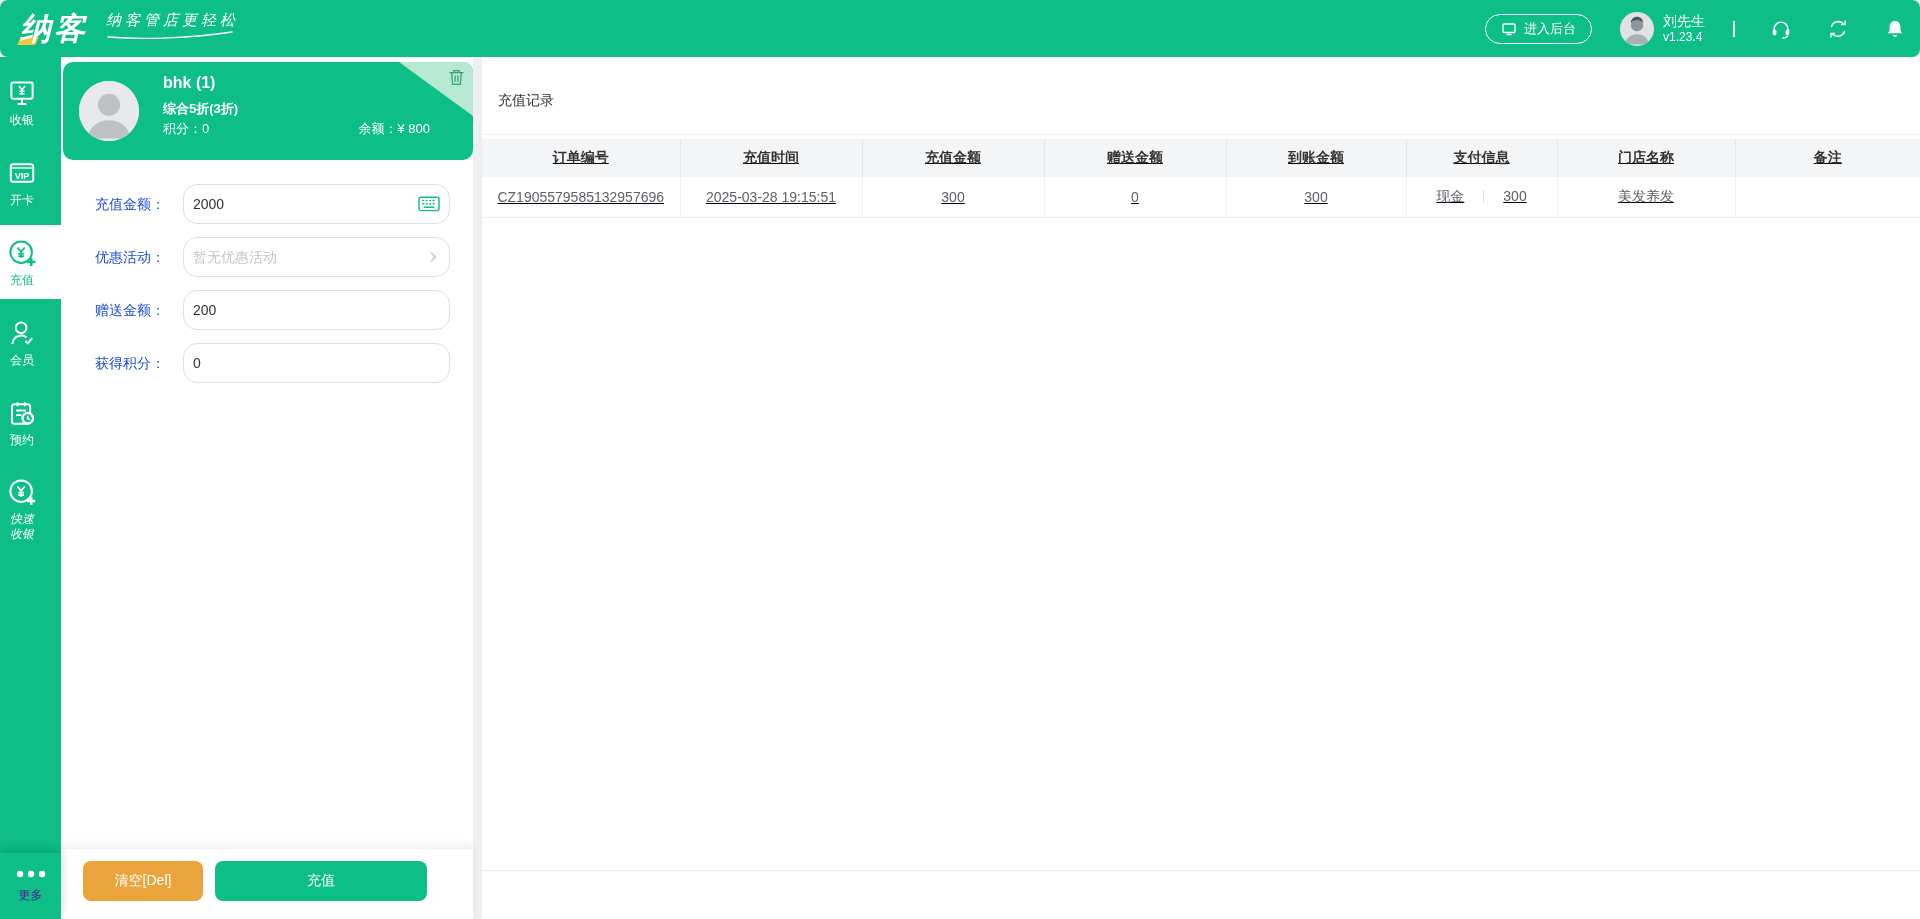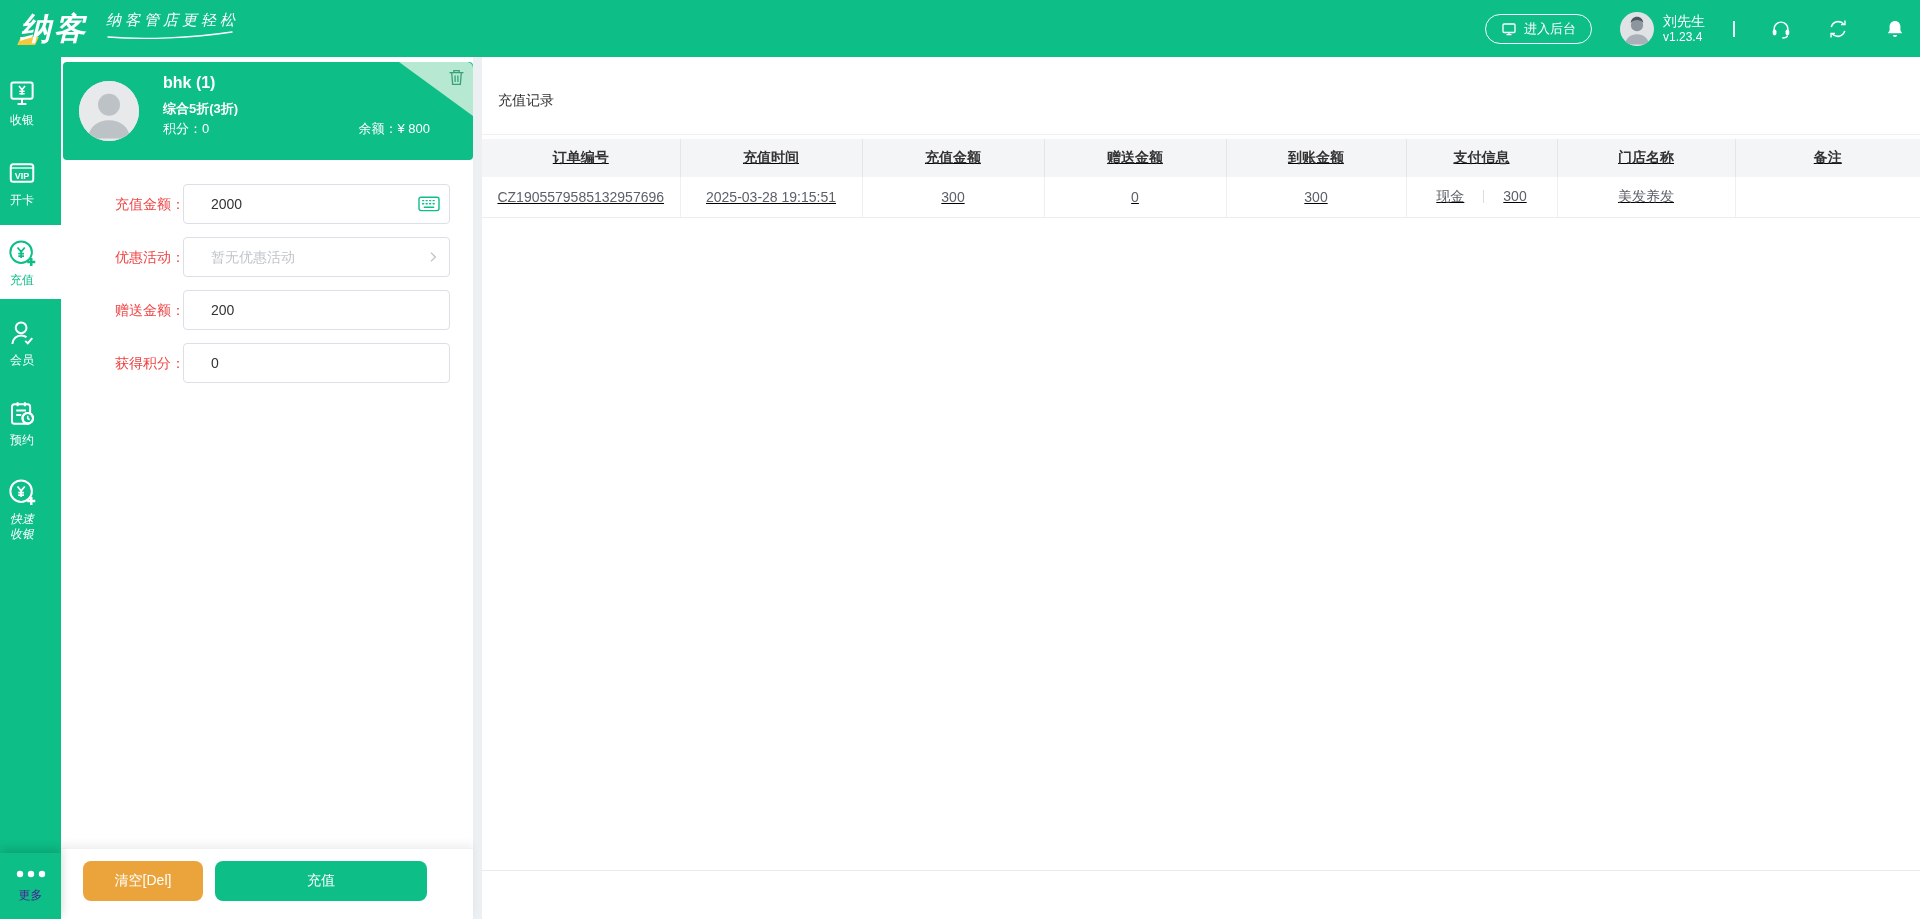--- a/index.html
+++ b/index.html
@@ -5,21 +5,21 @@
   * { box-sizing: border-box; }
   html,body { margin:0; padding:0; }
   body {
     width:1920px; height:919px; position:relative; overflow:hidden;
     background:#edf0f2;
     font-family:"Liberation Sans","DejaVu Sans",sans-serif;
     -webkit-font-smoothing:antialiased;
   }
   
   .topbar { position:absolute; top:0; left:0; width:1920px; height:57px;
-    background:#0dbe87; color:#fff; display:flex; align-items:center; z-index:30; }
+    background:#0dbe87; color:#fff; display:flex; align-items:center; z-index:30;border-radius:8px; }
   .logo-wrap { margin-left:16px; display:flex; align-items:flex-start; }
   .logo { position:relative; font-size:31px; font-weight:bold; font-style:italic;
     letter-spacing:3px; line-height:52px; padding:0 4px; }
   .logo-accent { position:absolute; left:3px; bottom:10px; width:18px; height:8px;
     background:#f6c83c; transform:skewX(-25deg); }
   .logo span { position:relative; }
   .tagline-wrap { margin:8px 0 0 14px; display:flex; flex-direction:column; }
   .tagline { font-size:15px; font-style:italic; letter-spacing:4px; }
   .tagline-swoosh { margin-top:1px; }
   .topbar-right { margin-left:auto; display:flex; align-items:center; margin-right:14px; }
@@ -49,38 +49,38 @@
   .side-more { position:absolute; bottom:0; left:0; width:61px; height:66px;
     display:flex; flex-direction:column; align-items:center; justify-content:center;
     color:#4c1d95; font-size:12px; cursor:pointer; background:#0dbe87;
     box-shadow:0 -4px 9px rgba(0,70,45,.22); }
   .side-more svg { width:34px; height:12px; margin-bottom:7px; display:block; }
 
   
   .left-panel { position:absolute; top:57px; left:61px; width:412px; height:862px;
     background:#fff; z-index:10; }
   .member-card { position:absolute; top:5px; left:2px; width:410px; height:98px;
-    background:#0dbe87; border-radius:4px; color:#fff; overflow:hidden; }
+    background:#0dbe87; border-radius:10px; color:#fff; overflow:hidden; }
   .fold { position:absolute; top:0; right:0; width:74px; height:54px; background:#b7e8d1;
     clip-path:polygon(0 0,100% 0,100% 100%); border-top-right-radius:6px; }
   .trash-btn { position:absolute; top:5px; right:6px; width:21px; height:21px; cursor:pointer; }
   .trash-btn svg { width:21px; height:21px; display:block; }
   .card-avatar { position:absolute; left:16px; top:19px; width:60px; height:60px;
     border-radius:50%; overflow:hidden; background:#e7e9eb; }
   .card-name { position:absolute; left:100px; top:12px; font-size:16px; font-weight:bold; }
   .card-discount { position:absolute; left:100px; top:38px; font-size:13px;font-weight:bold; }
   .card-bottom { position:absolute; left:100px; top:58px; width:267px; display:flex;
     justify-content:space-between; font-size:13px; }
 
   .form { position:absolute; top:127px; left:0; width:412px; }
   .form-row { position:relative; height:40px; margin-bottom:13px; }
   .form-label { position:absolute; left:0; top:0; width:104px; text-align:right;
-    line-height:40px; font-size:14px; color:#ef4444;margin-left:20px; }
+    line-height:40px; font-size:14px; color:#1d4ed8; }
   .form-input { position:absolute; left:122px; top:0; width:267px; height:40px;
-    border:1px solid #dcdfe6; border-radius:4px; padding:0 38px 0 27px; font-size:14px;
+    border:1px solid #dcdfe6; border-radius:14px; padding:0 38px 0 9px; font-size:14px;
     color:#333; outline:none; background:#fff;
     font-family:"Liberation Sans","DejaVu Sans",sans-serif; }
   .form-input::placeholder { color:#c0c4cc; }
   .input-suffix { position:absolute; right:33px; top:0; height:40px; display:flex;
     align-items:center; cursor:pointer; }
 
   .panel-footer { position:absolute; bottom:0; left:0; width:412px; height:71px;
     background:#fff; border-top:1px solid #f1f2f4; box-shadow:0 -4px 8px rgba(0,0,0,.06); }
   .btn { position:absolute; top:12px; height:40px; border:none; border-radius:8px;
     color:#fff; font-size:14px; cursor:pointer;

